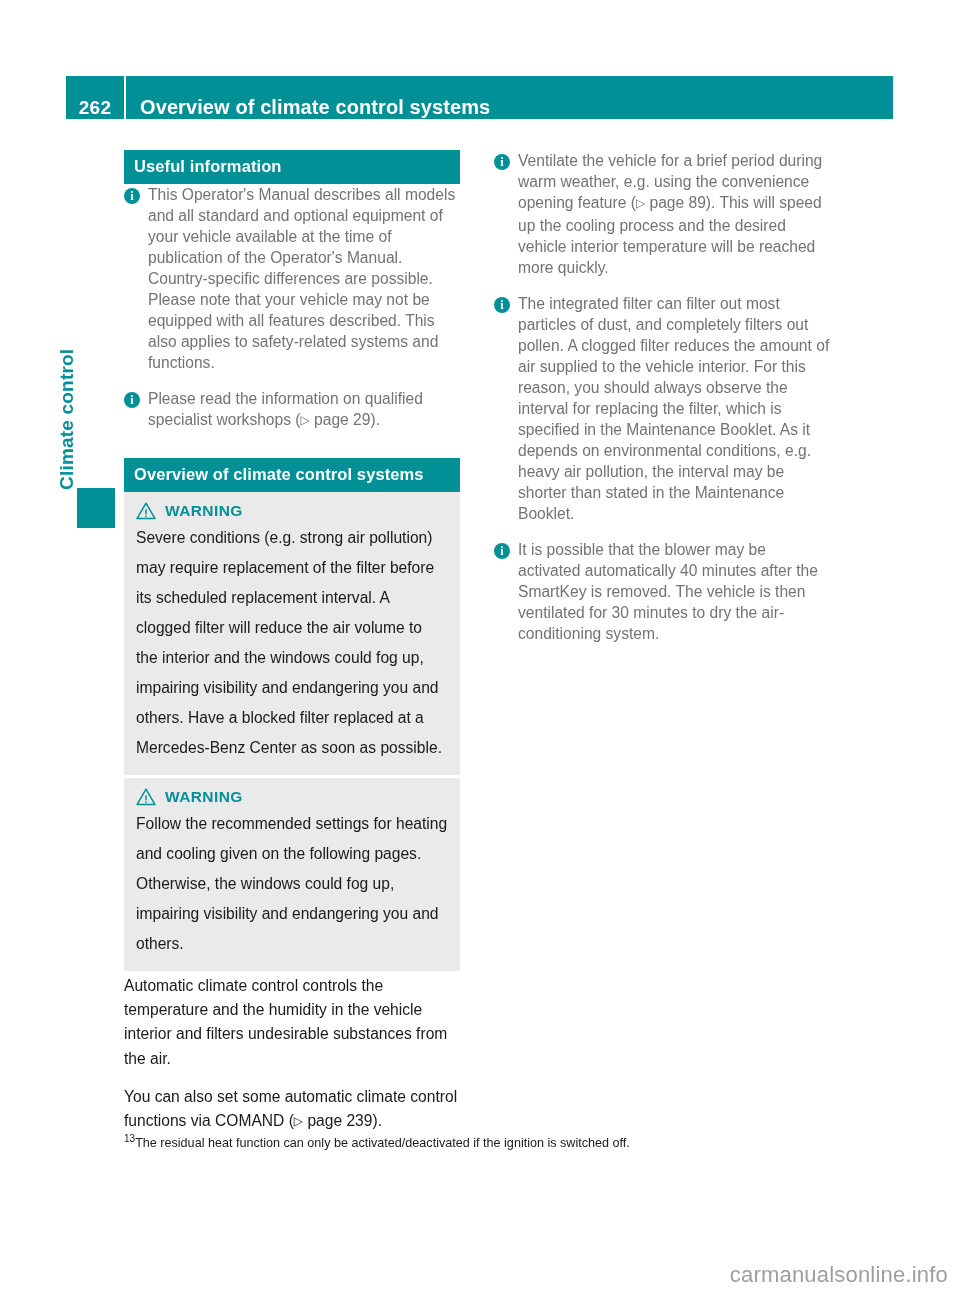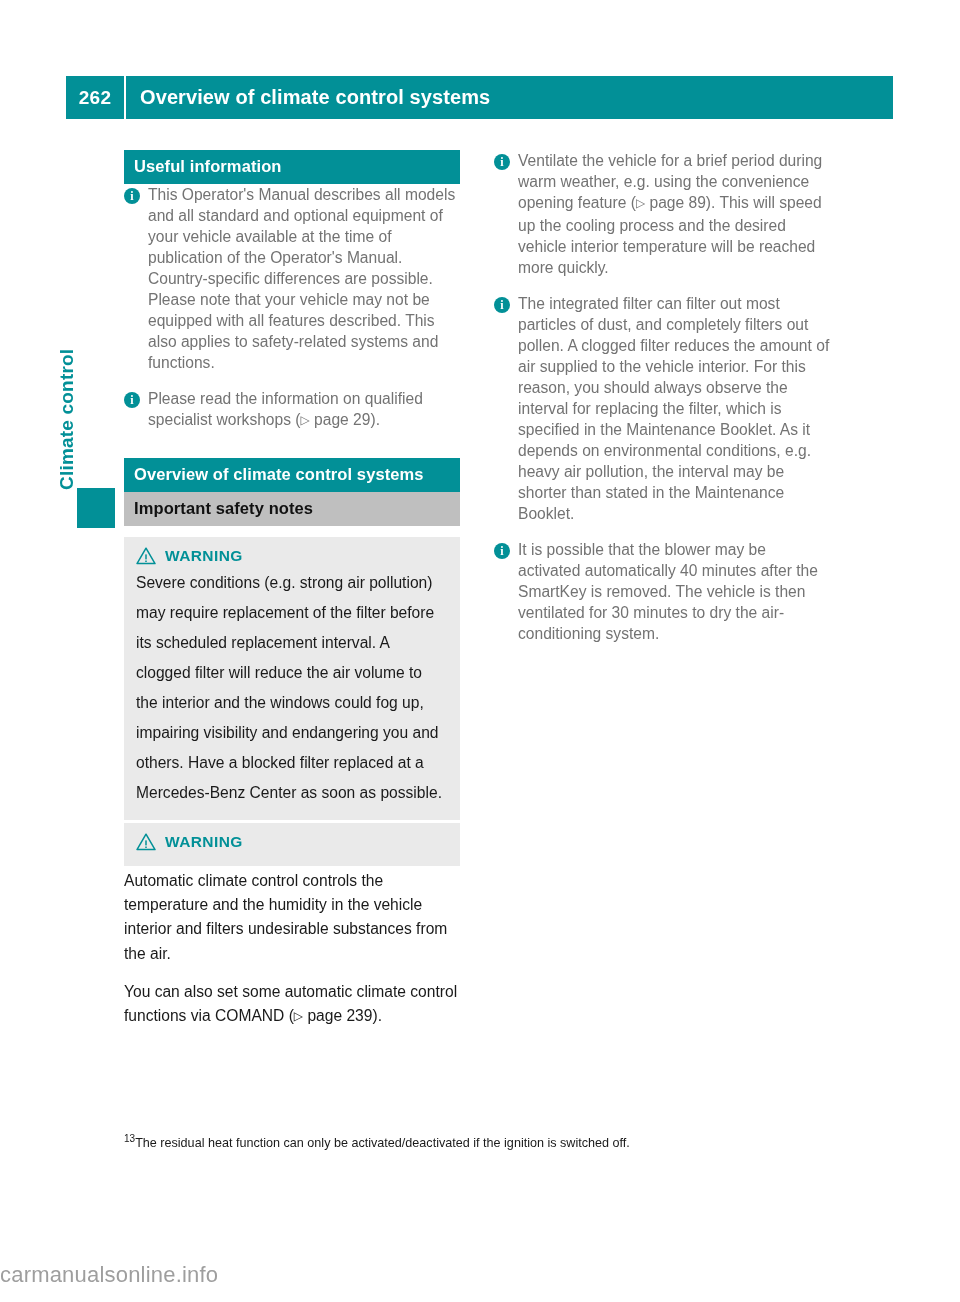--- a/index.html
+++ b/index.html
@@ -18,21 +18,21 @@
 
   
   .page-header {
     position: absolute;
     left: 66px;
     top: 76px;
     width: 827px;
     height: 43px;
     background: #029097;
     display: flex;
-    align-items: center;
+    align-items: flex-end;
   }
   .page-number {
     width: 58px;
     flex: 0 0 58px;
     text-align: center;
     color: #ffffff;
     font-size: 19px;
     font-weight: bold;
     letter-spacing: 0.3px;
   }
@@ -201,21 +201,21 @@
     vertical-align: super;
     line-height: 0;
   }
 
   
   .watermark {
     position: absolute;
     left: 0;
     top: 1262px;
     width: 948px;
-    text-align: left;
+    text-align: right;
     font-size: 22px;
     color: #9e9e9e;
     letter-spacing: 0.2px;
   }
 </style>
 </head>
 <body>
 
 <div class="page-header">
   <div class="page-number">262</div>
@@ -237,21 +237,20 @@
     <span class="note-text">This Operator's Manual describes all models and all standard and optional equipment of your vehicle available at the time of publication of the Operator's Manual. Country-specific differences are possible. Please note that your vehicle may not be equipped with all features described. This also applies to safety-related systems and functions.</span>
   </div>
 
   <div class="note">
     <span class="info-icon">i</span>
     <span class="note-text"><span>Please read the information on qualified specialist workshops (</span><span class="ref-arrow">▷</span><span> page 29</span><span>).</span></span>
   </div>
 
   <div class="section-bar" style="margin-top:26px;">Overview of climate control systems</div>
 
-  <div class="subsection-bar">Important safety notes</div>
 
   <div class="warning-box">
     <div class="warning-head">
       <span class="warning-triangle">
         <svg viewBox="0 0 20 18" width="20" height="18" aria-hidden="true">
           <path d="M10 1.2 L19 16.6 L1 16.6 Z" fill="none" stroke="#029097" stroke-width="1.5" stroke-linejoin="round"></path>
           <rect x="9.25" y="7.4" width="1.5" height="5" fill="#029097"></rect>
           <rect x="9.25" y="13.5" width="1.5" height="1.5" fill="#029097"></rect>
         </svg>
       </span>
@@ -264,20 +263,21 @@
     <div class="warning-head">
       <span class="warning-triangle">
         <svg viewBox="0 0 20 18" width="20" height="18" aria-hidden="true">
           <path d="M10 1.2 L19 16.6 L1 16.6 Z" fill="none" stroke="#029097" stroke-width="1.5" stroke-linejoin="round"></path>
           <rect x="9.25" y="7.4" width="1.5" height="5" fill="#029097"></rect>
           <rect x="9.25" y="13.5" width="1.5" height="1.5" fill="#029097"></rect>
         </svg>
       </span>
       <span class="warning-title">WARNING</span>
     </div>
+    <p class="warning-body">Follow the recommended settings for heating and cooling given on the following pages. Otherwise, the windows could fog up, impairing visibility and endangering you and others.</p>
   </div>
 
   <p class="body-text">Automatic climate control controls the temperature and the humidity in the vehicle interior and filters undesirable substances from the air.</p>
 
 
   <p class="body-text"><span>You can also set some automatic climate control functions via COMAND (</span><span class="ref-arrow">▷</span><span> page 239</span><span>).</span></p>
 
 </div>
 
 <div class="column col-right">

